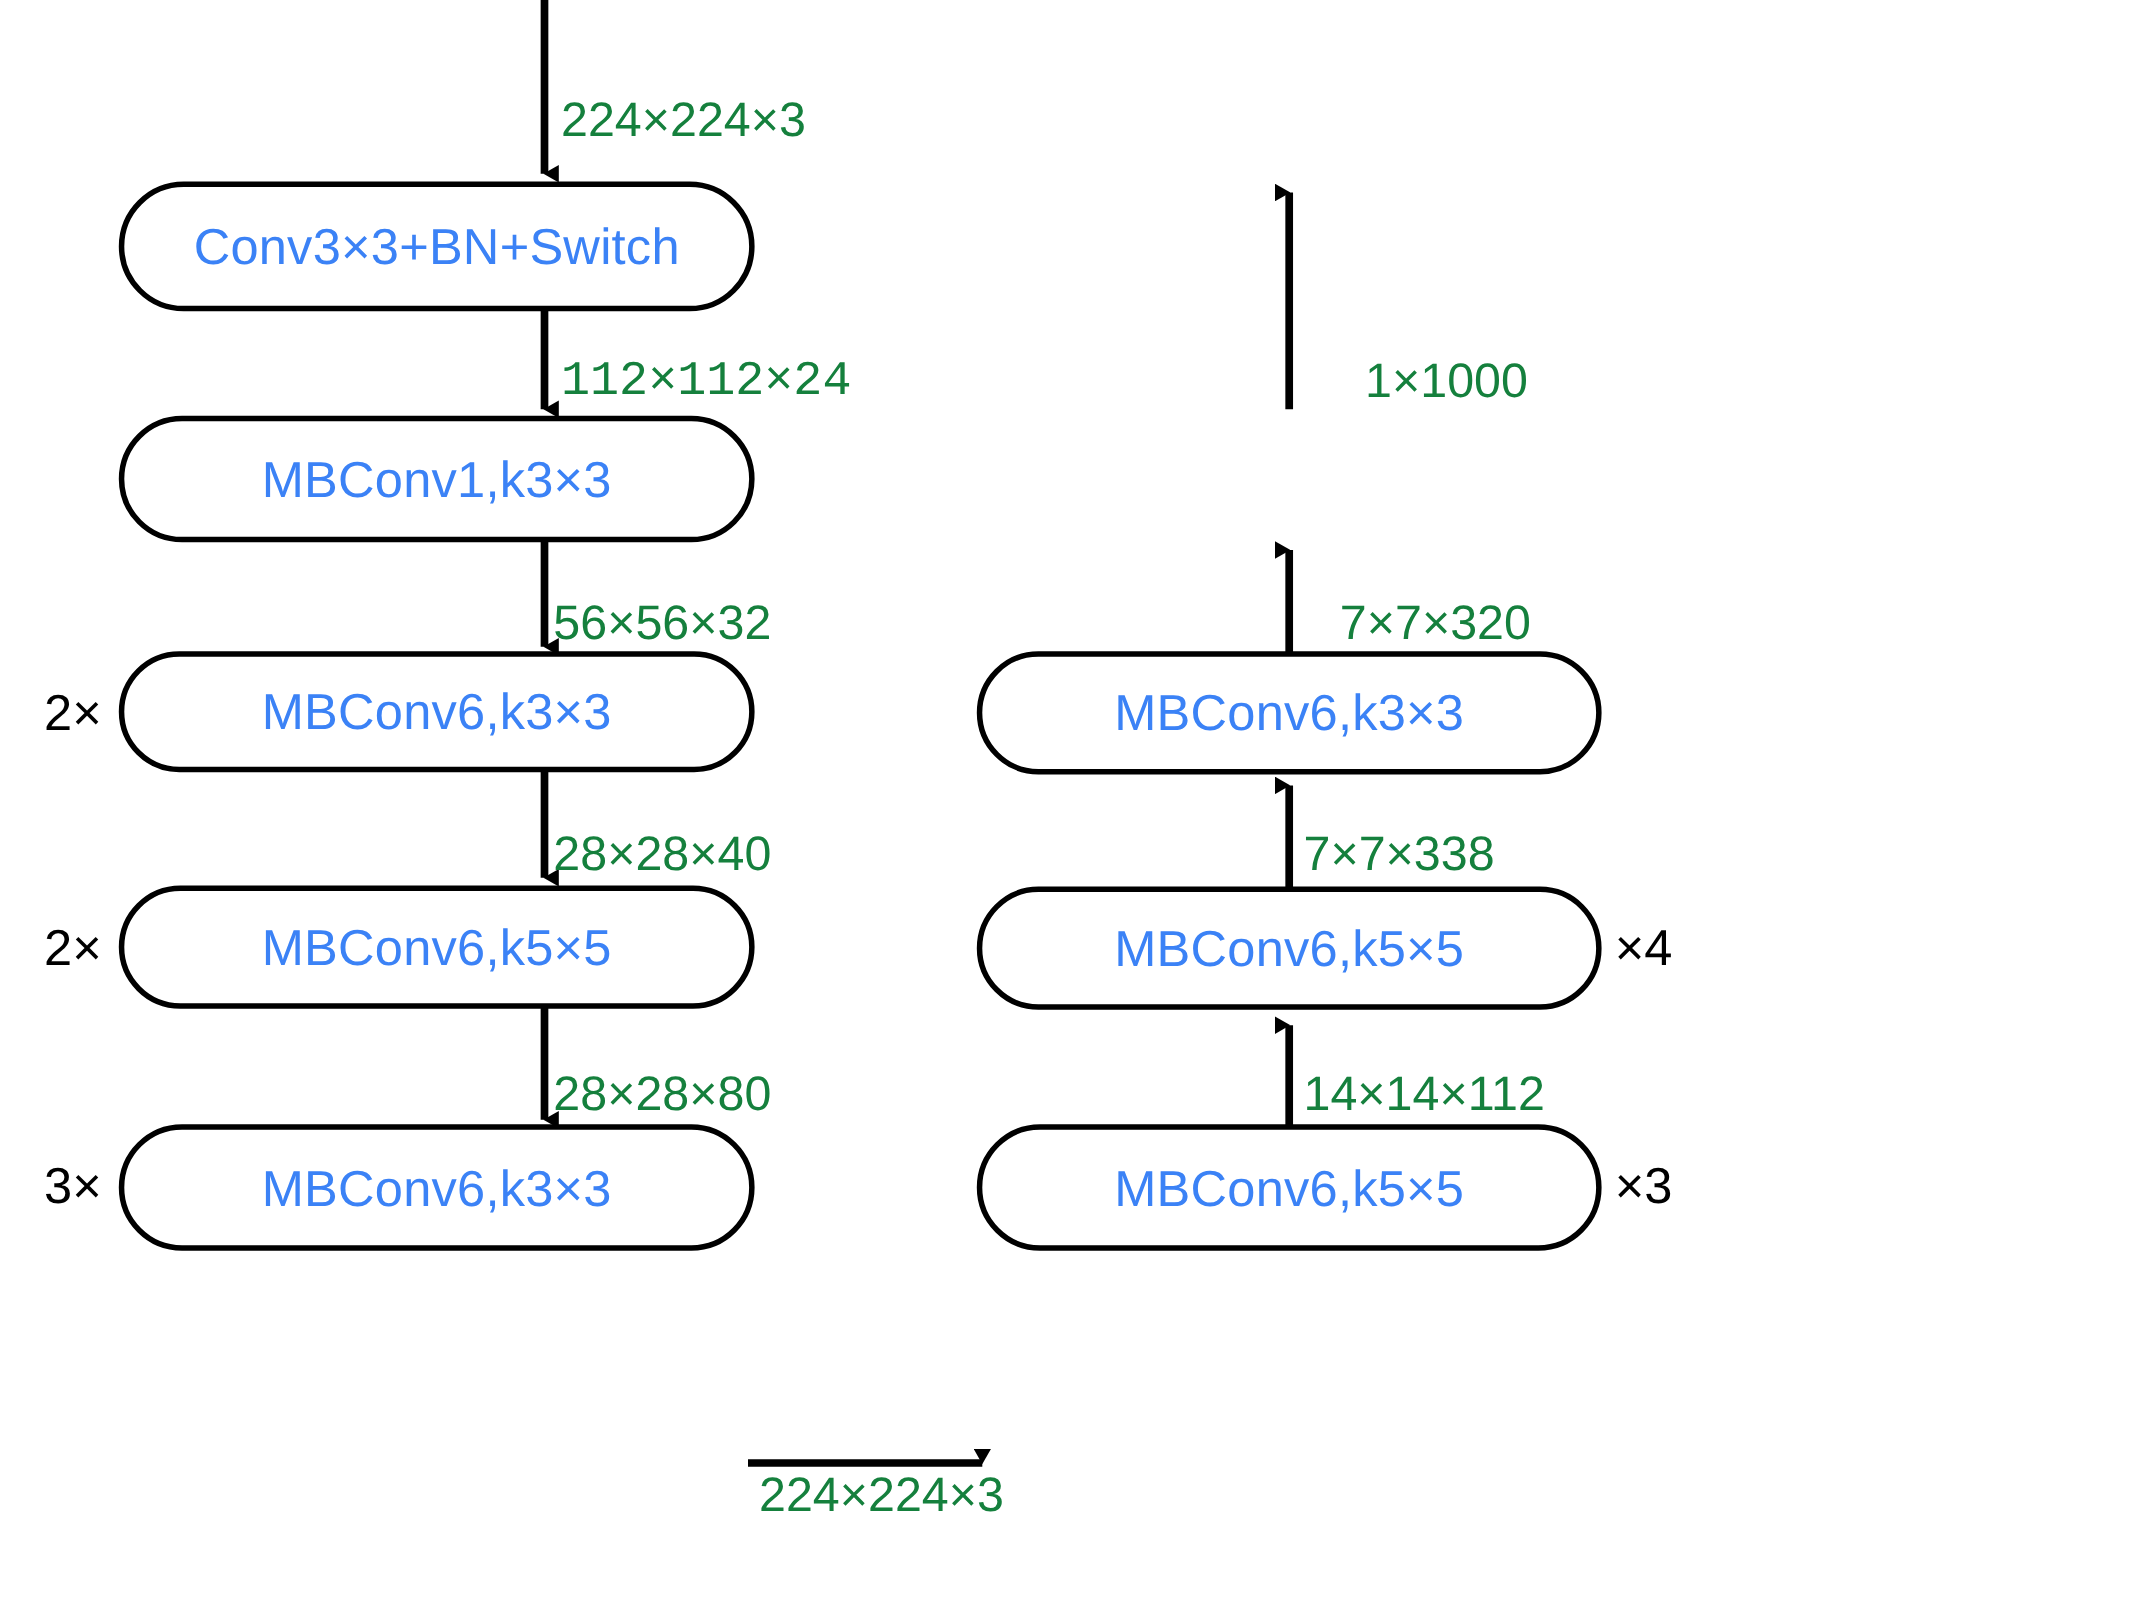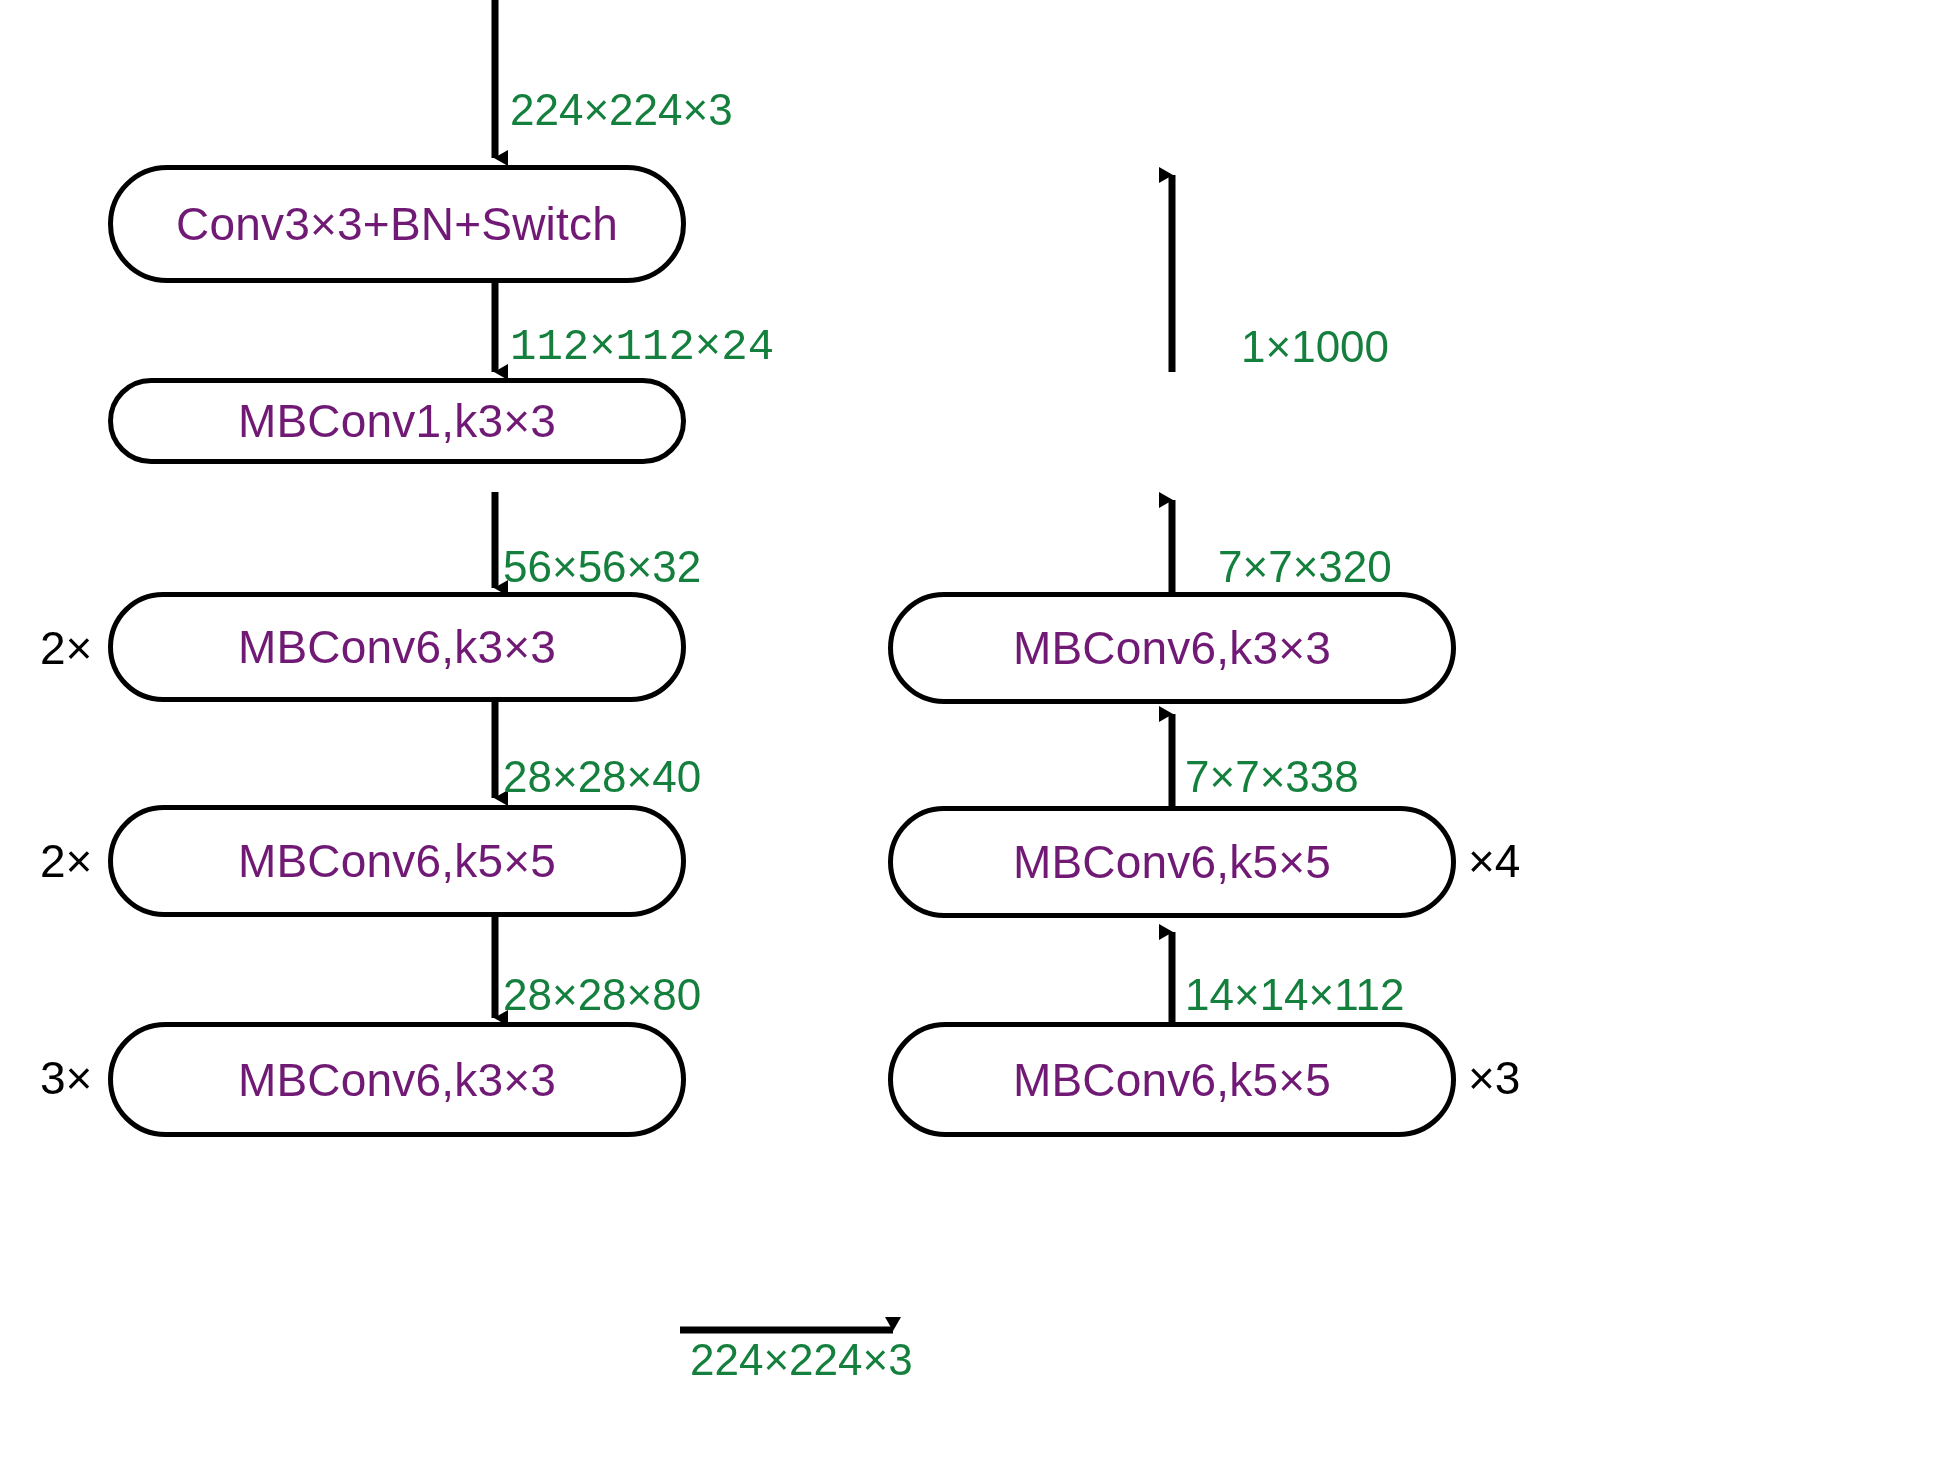--- a/index.html
+++ b/index.html
@@ -27,21 +27,21 @@
     display: flex;
     align-items: center;
     justify-content: center;
     text-align: center;
     white-space: nowrap;
   }
   .node-label {
     font-size: 46px;
     line-height: 1;
     letter-spacing: 0.2px;
-    color: #701a75;
+    color: #3b82f6;
   }
   .edge-label {
     position: absolute;
     font-size: 44px;
     line-height: 1;
     white-space: nowrap;
     color: #15803d;
   }
   .mult-label {
     position: absolute;
@@ -95,21 +95,21 @@
 
     <line x1="1172" y1="600" x2="1172" y2="500" stroke="#000000" stroke-width="7" marker-end="url(#arrowUp)"></line>
 
     <line x1="1172" y1="372" x2="1172" y2="175" stroke="#000000" stroke-width="7" marker-end="url(#arrowUp)"></line>
   </svg>
 
   <div class="node" style="left:108px; top:165px; width:578px; height:118px;">
     <span class="node-label">Conv3×3+BN+Switch</span>
   </div>
 
-  <div class="node" style="left:108px; top:378px; width:578px; height:86px;">
+  <div class="node" style="left:108px; top:378px; width:578px; height:115px;">
     <span class="node-label">MBConv1,k3×3</span>
   </div>
 
   <div class="node" style="left:108px; top:592px; width:578px; height:110px;">
     <span class="node-label">MBConv6,k3×3</span>
   </div>
 
   <div class="node" style="left:108px; top:805px; width:578px; height:112px;">
     <span class="node-label">MBConv6,k5×5</span>
   </div>

